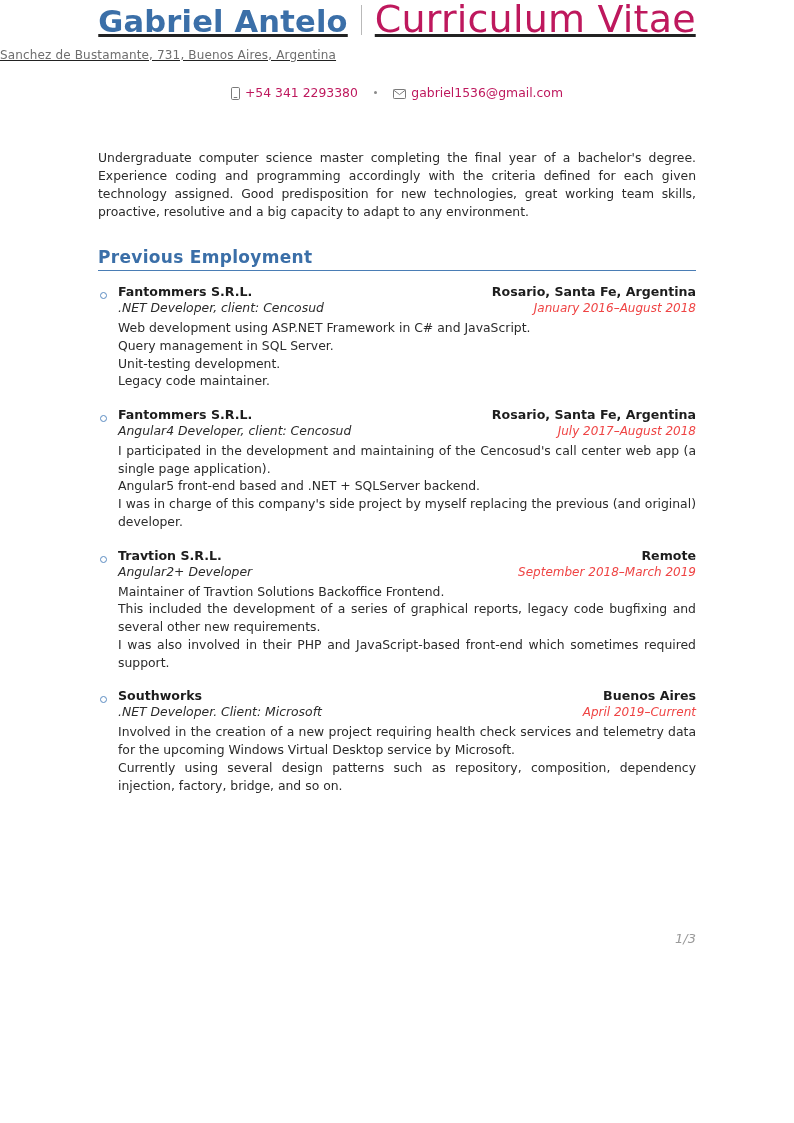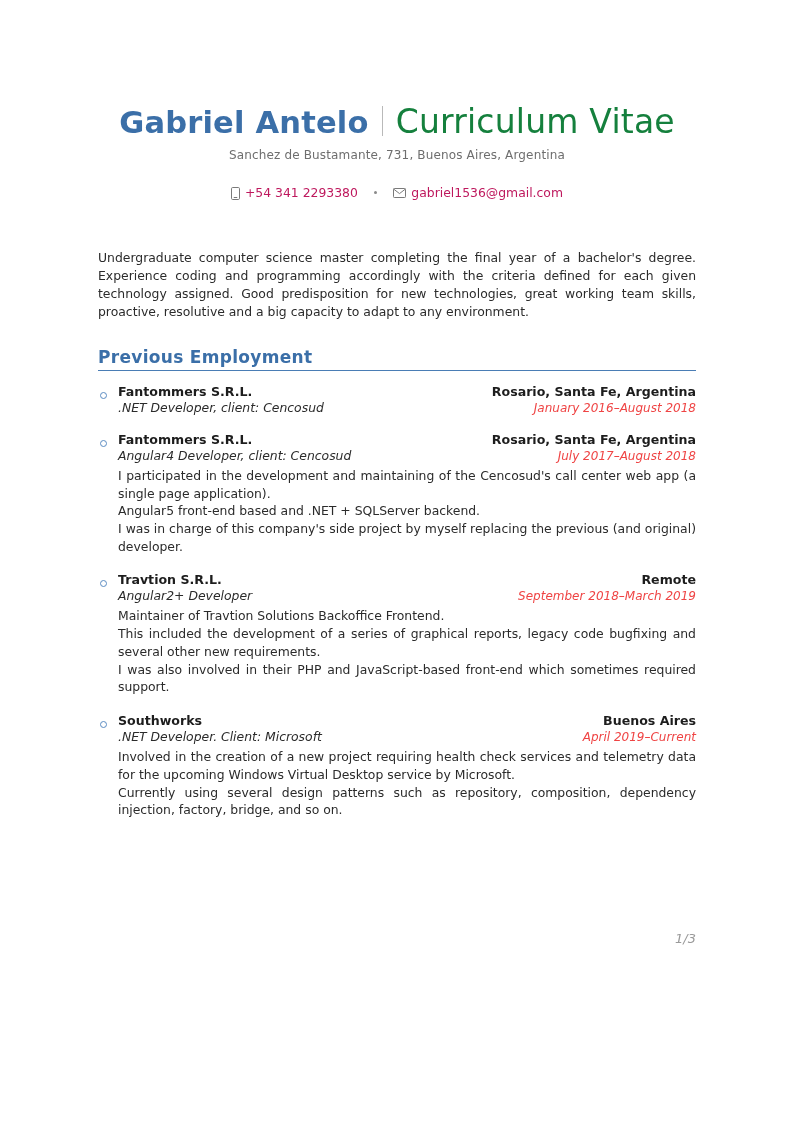--- a/index.html
+++ b/index.html
@@ -16,22 +16,22 @@
     overflow: hidden;
   }
   .page {
     position: absolute;
     inset: 0;
     padding: 0;
   }
 
   
   .header {
-    margin-top: 103px;
-    text-align: center;
+    text-align: left;
+    text-decoration: underline;
   }
   .name-line {
     display: flex;
     align-items: baseline;
     justify-content: center;
     gap: 0;
     line-height: 1.05;
   }
   .name {
     font-size: 30.5px;
@@ -42,22 +42,22 @@
   .name-divider {
     display: inline-block;
     width: 1px;
     height: 30px;
     background: #b9b9b9;
     margin: 0 13px;
     position: relative;
     top: 3px;
   }
   .subtitle {
-    font-size: 33px;
-    color: #15803d;
+    font-size: 38px;
+    color: #be185d;
     font-weight: normal;
     letter-spacing: 0.2px;
   }
   .address {
     margin-top: 8px;
     font-size: 12px;
     color: #6e6e6e;
     letter-spacing: 0.15px;
   }
 
@@ -248,20 +248,26 @@
       <div class="entry">
         <span class="bullet"></span>
         <div class="entry-head">
           <span class="entry-org">Fantommers S.R.L.</span>
           <span class="entry-loc">Rosario, Santa Fe, Argentina</span>
         </div>
         <div class="entry-sub">
           <span class="entry-role">.NET Developer, client: Cencosud</span>
           <span class="entry-dates">January 2016–August 2018</span>
         </div>
+        <div class="entry-desc">
+          <div class="desc-line">Web development using ASP.NET Framework in C# and JavaScript.</div>
+          <div class="desc-line">Query management in SQL Server.</div>
+          <div class="desc-line">Unit-testing development.</div>
+          <div class="desc-line">Legacy code maintainer.</div>
+        </div>
       </div>
 
       <div class="entry">
         <span class="bullet"></span>
         <div class="entry-head">
           <span class="entry-org">Fantommers S.R.L.</span>
           <span class="entry-loc">Rosario, Santa Fe, Argentina</span>
         </div>
         <div class="entry-sub">
           <span class="entry-role">Angular4 Developer, client: Cencosud</span>

